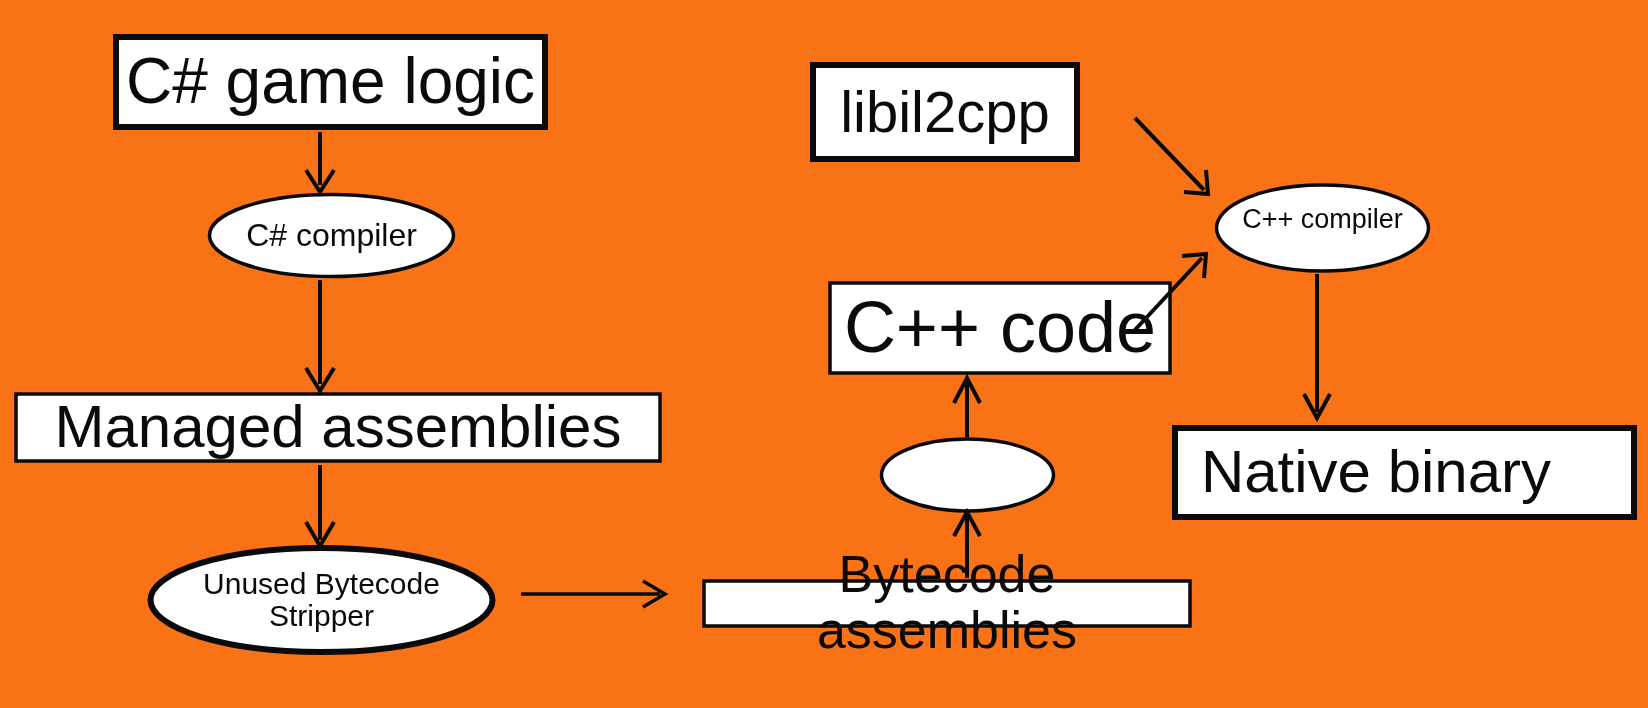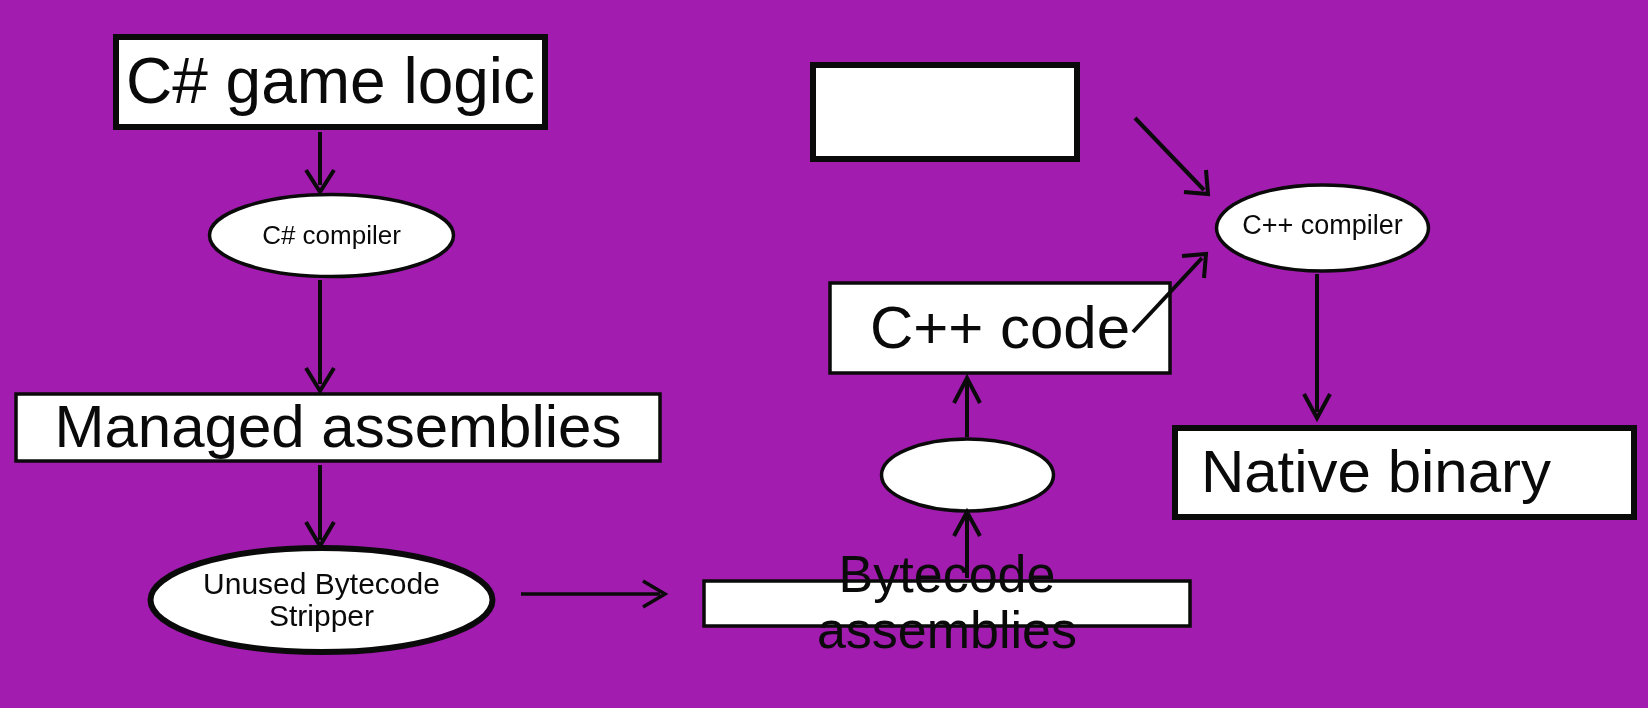--- a/index.html
+++ b/index.html
@@ -4,21 +4,21 @@
 <style>
   html, body {
     margin: 0;
     padding: 0;
     background: #ffffff;
   }
   #canvas {
     position: relative;
     width: 1648px;
     height: 708px;
-    background: #a21caf;
+    background: #f97316;
     overflow: hidden;
     font-family: "Liberation Sans", sans-serif;
   }
   #svg-layer {
     position: absolute;
     left: 0;
     top: 0;
     width: 1648px;
     height: 708px;
   }
@@ -29,28 +29,28 @@
     justify-content: center;
     text-align: center;
     color: #0a0a0a;
     line-height: 1.08;
     pointer-events: none;
     white-space: pre-line;
     font-family: "Liberation Sans", sans-serif;
   }
   
   #lbl-csharp-game-logic { left: 113px; top: 34px;  width: 435px; height: 96px;  font-size: 64px; }
-  #lbl-csharp-compiler   { left: 208px; top: 193px; width: 247px; height: 85px;  font-size: 26px; }
+  #lbl-csharp-compiler   { left: 208px; top: 193px; width: 247px; height: 85px;  font-size: 32px; }
   #lbl-managed-assemblies{ left: 14px;  top: 392px; width: 648px; height: 71px;  font-size: 60px; }
   #lbl-unused-stripper   { left: 148px; top: 545px; width: 347px; height: 110px; font-size: 30px; }
   #lbl-stripped-assemblies{left: 702px; top: 573px; width: 490px; height: 58px;  font-size: 52px; }
   #lbl-il2cpp-exe        { left: 880px; top: 438px; width: 175px; height: 74px;  font-size: 26px; }
-  #lbl-cpp-code          { left: 828px; top: 281px; width: 344px; height: 94px;  font-size: 60px; }
+  #lbl-cpp-code          { left: 828px; top: 281px; width: 344px; height: 94px;  font-size: 72px; }
   #lbl-libil2cpp         { left: 810px; top: 62px;  width: 270px; height: 100px; font-size: 58px; }
-  #lbl-cpp-compiler      { left: 1215px;top: 182px; width: 215px; height: 88px;  font-size: 27px; }
+  #lbl-cpp-compiler      { left: 1215px;top: 176px; width: 215px; height: 88px;  font-size: 27px; }
   #lbl-native-binary     { left: 1172px;top: 425px; width: 408px; height: 95px;  font-size: 60px; }
 </style>
 </head>
 <body>
 
 <div id="canvas">
 
   <svg id="svg-layer" viewBox="0 0 1648 708" xmlns="http://www.w3.org/2000/svg">
 
     <rect x="116" y="37" width="429" height="90" fill="#ffffff" stroke="#0a0a0a" stroke-width="6"></rect>
@@ -126,18 +126,19 @@
   <div class="node-label" id="lbl-managed-assemblies">Managed assemblies</div>
 
   <div class="node-label" id="lbl-unused-stripper">Unused Bytecode
 Stripper</div>
 
   <div class="node-label" id="lbl-stripped-assemblies">Bytecode assemblies</div>
 
 
   <div class="node-label" id="lbl-cpp-code">C++ code</div>
 
+  <div class="node-label" id="lbl-libil2cpp">libil2cpp</div>
 
   <div class="node-label" id="lbl-cpp-compiler">C++ compiler</div>
 
   <div class="node-label" id="lbl-native-binary">Native binary</div>
 
 </div>
 
 </body></html>

